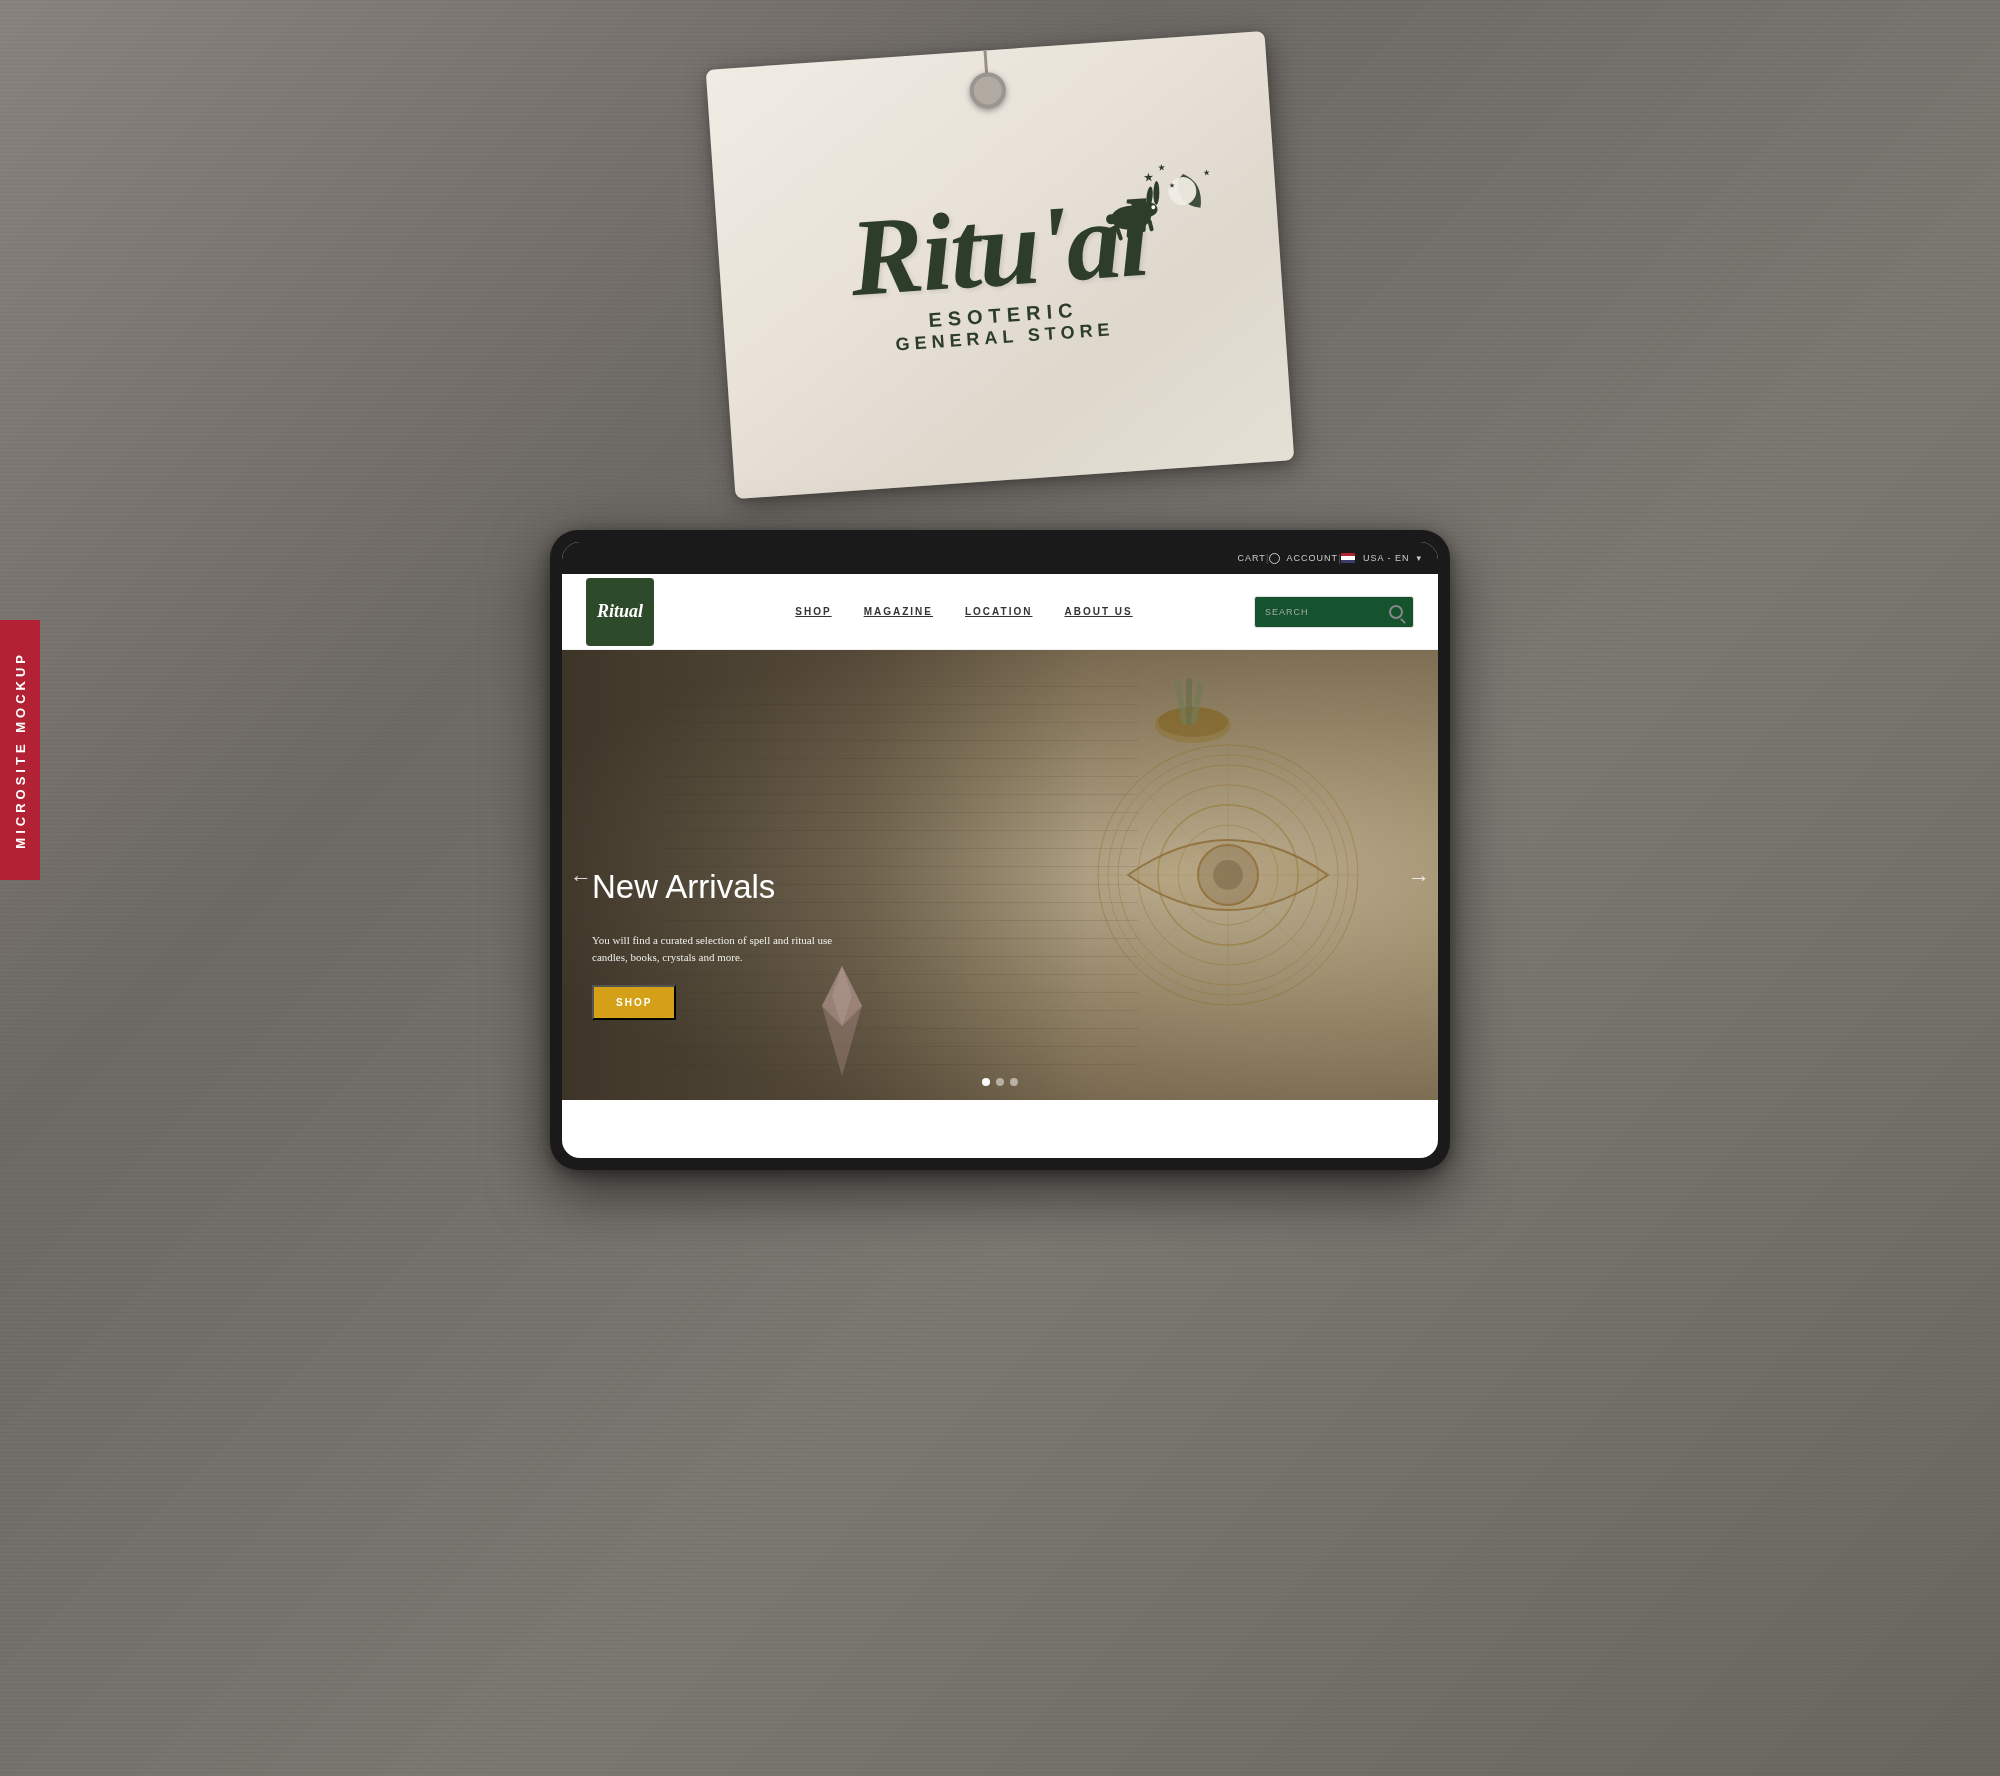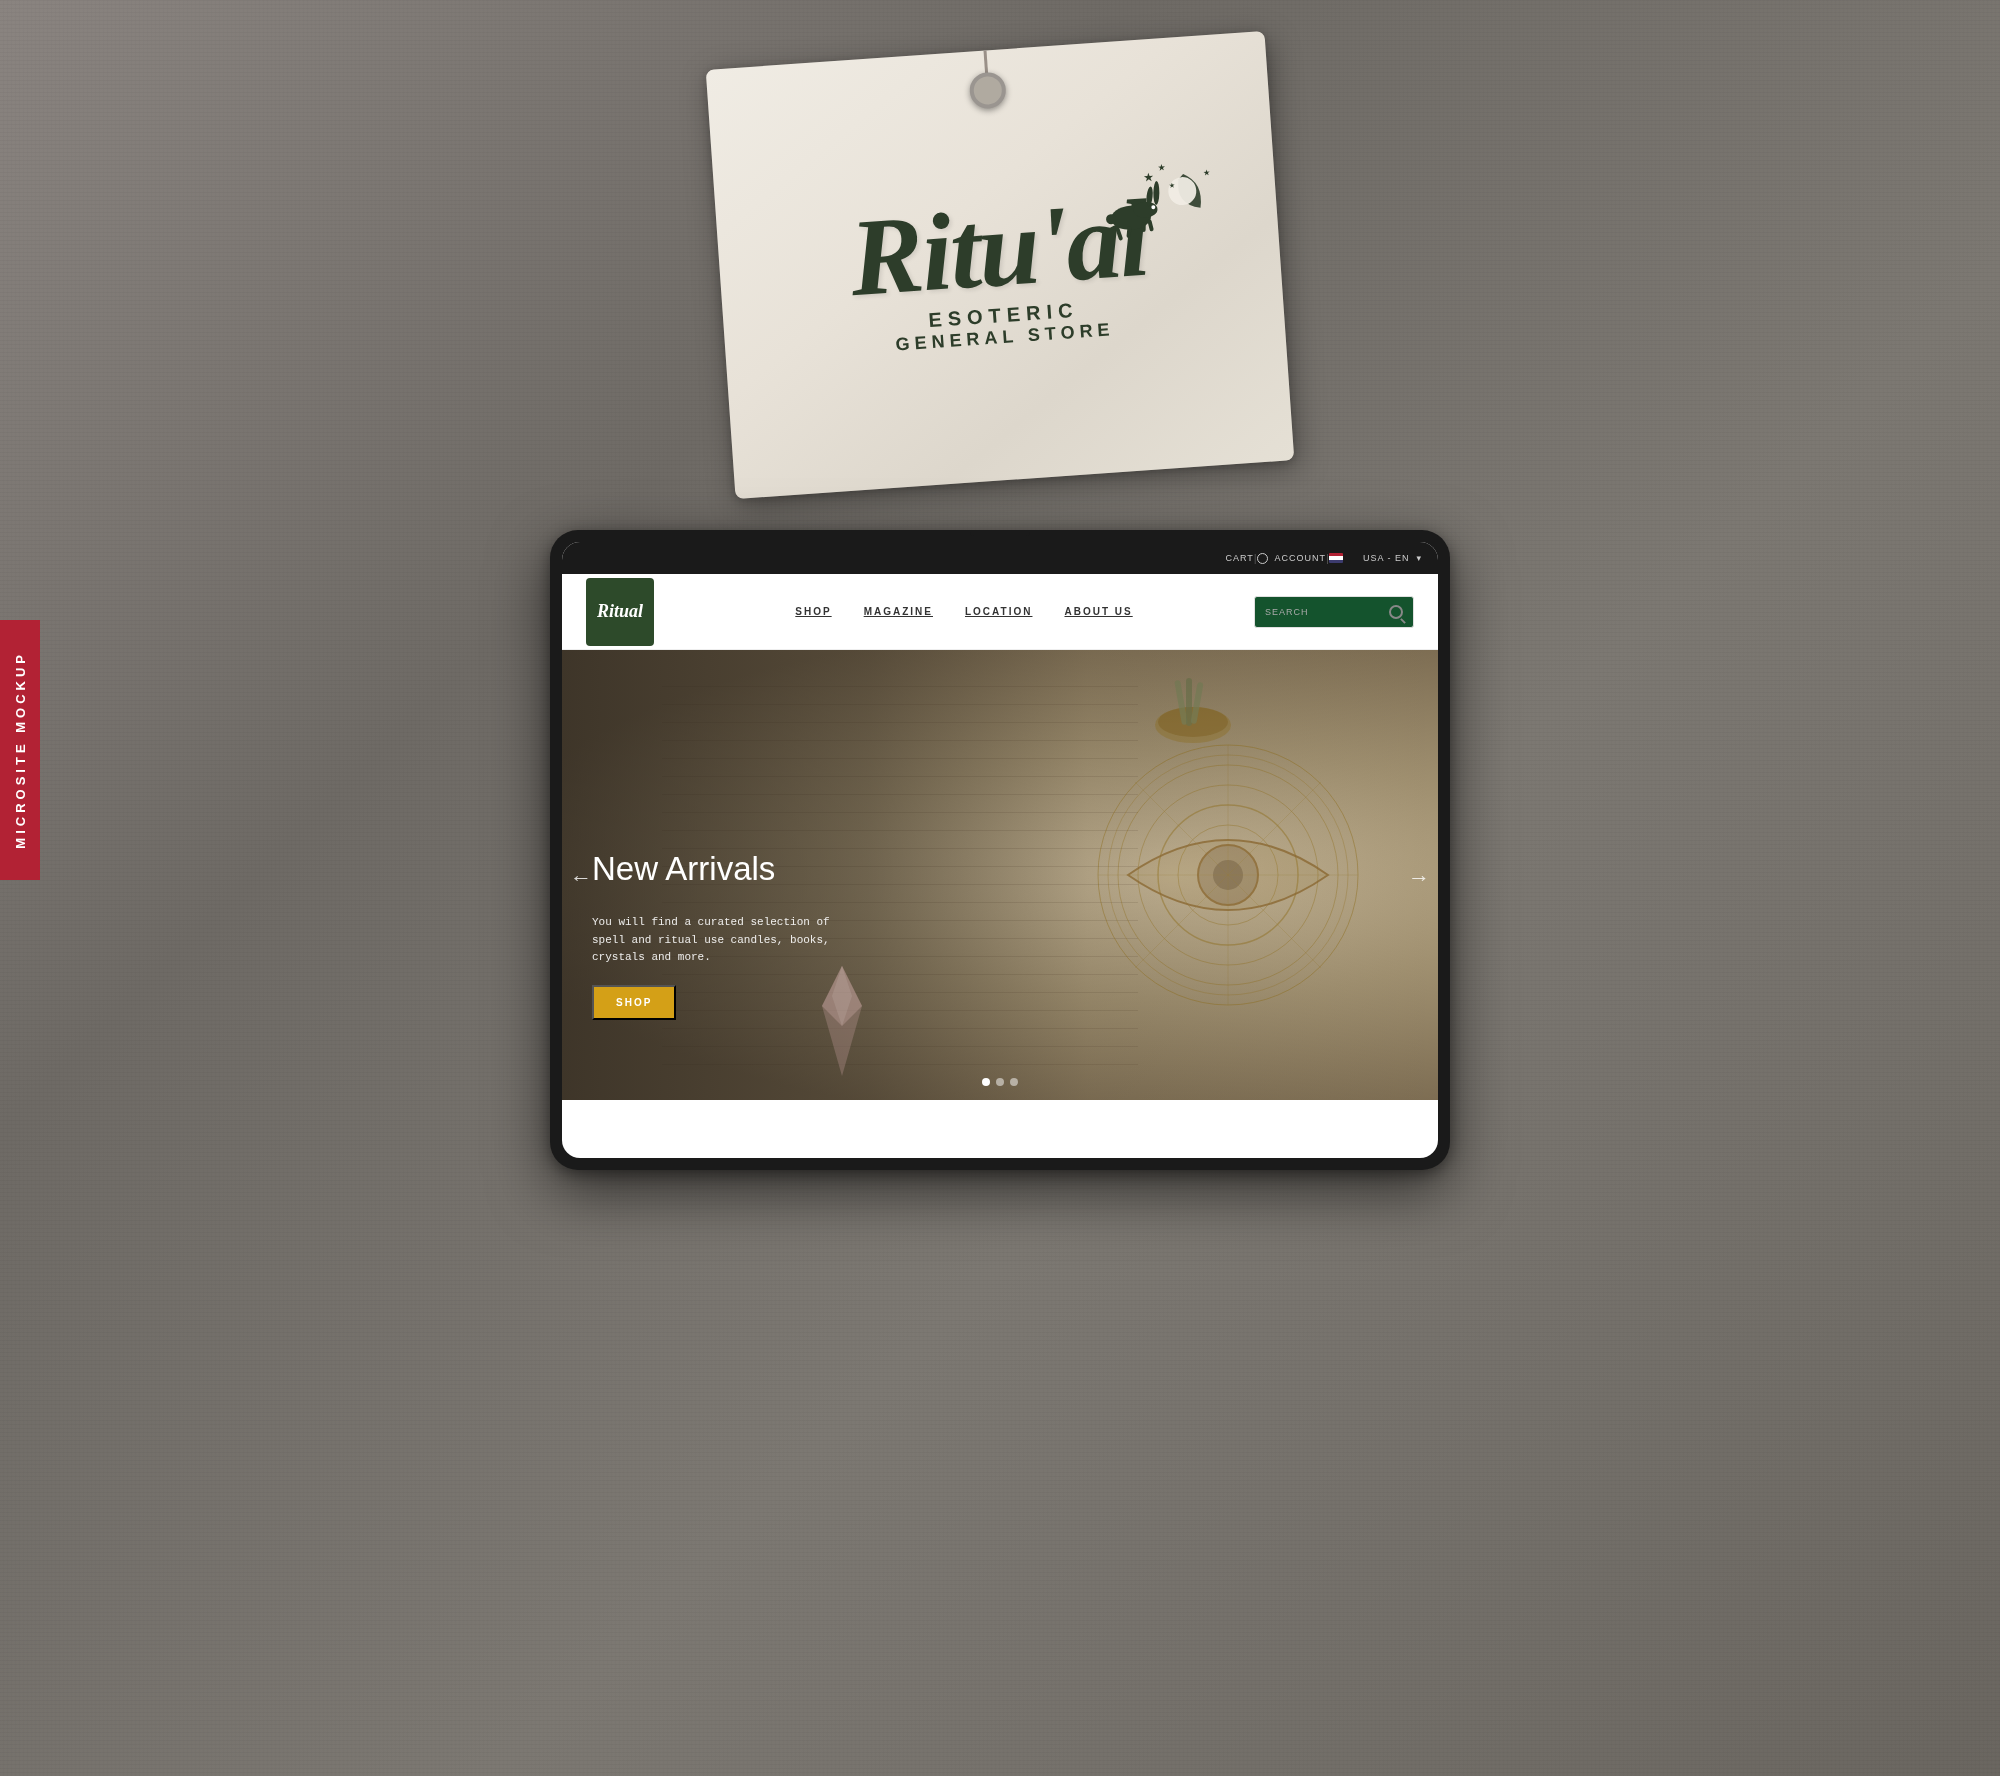--- a/index.html
+++ b/index.html
@@ -338,21 +338,21 @@
       color: white;
       font-family: 'Arial', sans-serif;
       margin-bottom: 10px;
     }
 
     .hero-desc {
       font-size: 11px;
       color: rgba(255,255,255,0.9);
       max-width: 260px;
       line-height: 1.6;
-      font-family: Liberation Mono, monospace;
+      font-family: Liberation Serif, serif;
       margin-bottom: 18px;
       margin-top: 26px;
     }
 
     .hero-shop-btn {
       background: #d4a017;
       color: white;
       font-size: 10px;
       font-weight: 700;
       letter-spacing: 2px;
@@ -520,21 +520,21 @@
         <span>Cart</span>
       </span>
       <span class="site-topbar-divider">|</span>
       <span class="site-topbar-item">
         <span style="display:inline-block; width:11px; height:11px; border:1.5px solid #ccc; border-radius:50%; margin-right:3px; vertical-align:middle;"></span>
         <span>Account</span>
       </span>
       <span class="site-topbar-divider">|</span>
       <span class="site-topbar-item">
         <span class="flag-circle"></span>
-        <span style="margin-left:16px;">USA - EN</span>
+        <span style="margin-left:4px;">USA - EN</span>
         <span style="margin-left:3px;">▾</span>
       </span>
     </div>
 
     <div class="site-navbar">
       <div class="site-logo">
         <span class="site-logo-text">Ritual</span>
       </div>
       <nav class="site-nav-links">
         <a class="site-nav-link" href="#">Shop</a>

